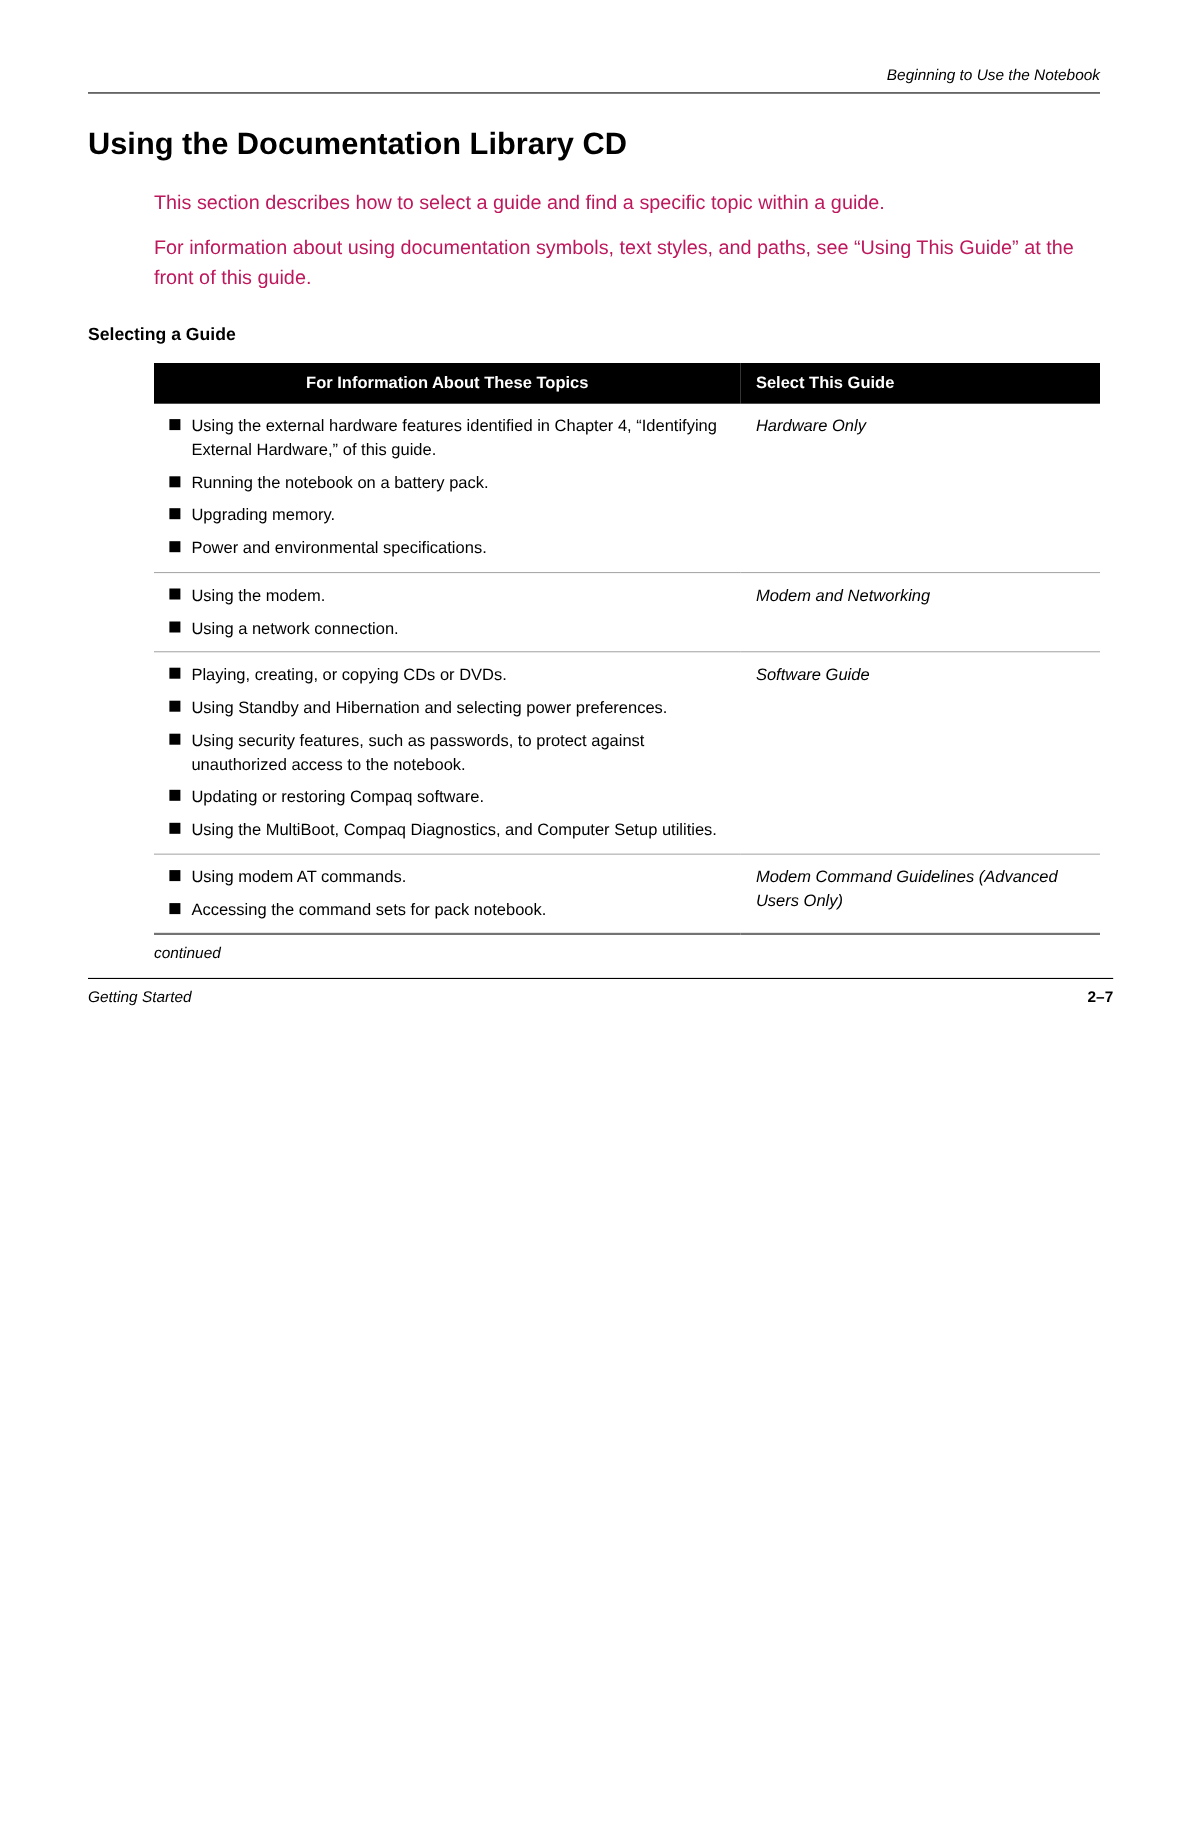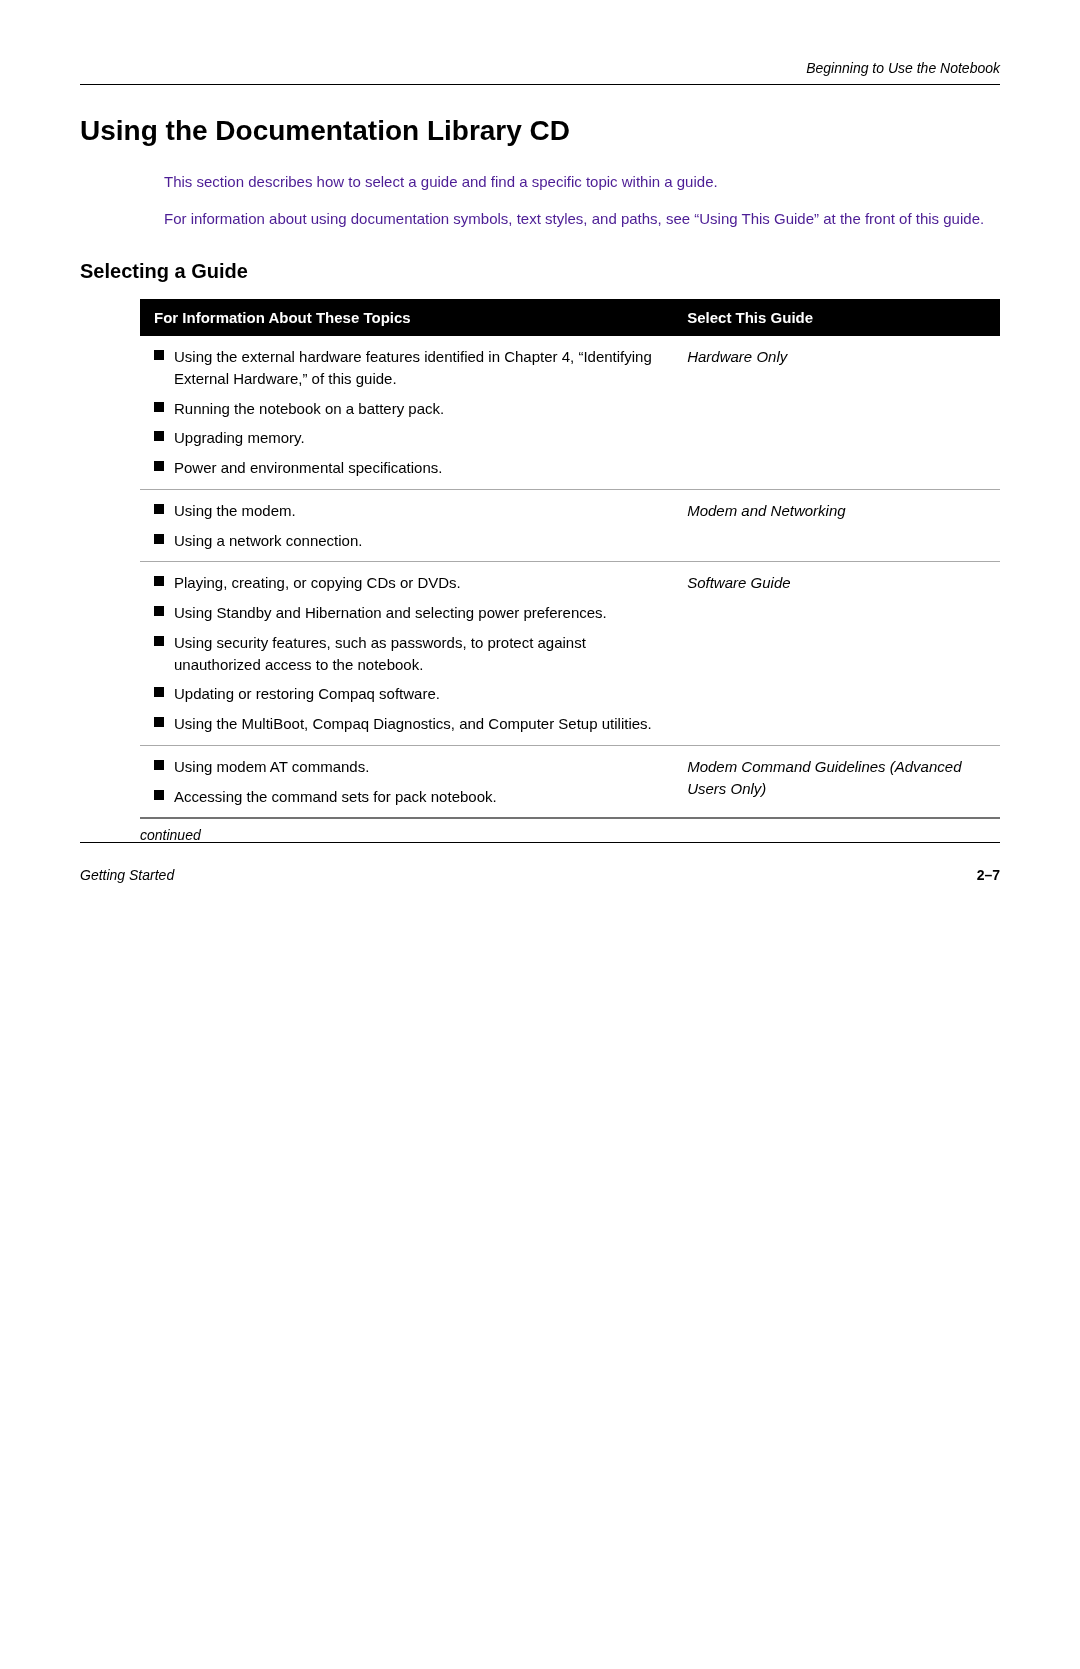--- a/index.html
+++ b/index.html
@@ -44,29 +44,28 @@
       margin-bottom: 24px;
       color: #000;
     }
 
     .intro-section {
       margin-left: 60px;
       margin-bottom: 16px;
     }
 
     .intro-para {
-      font-size: 15px;
+      font-size: 18px;
       line-height: 1.5;
       margin-bottom: 14px;
-      color: #4c1d95;
-      margin-left: 24px;
+      color: #be185d;
     }
 
     .section-title {
-      font-size: 20px;
+      font-size: 16px;
       font-weight: bold;
       margin-top: 30px;
       margin-bottom: 16px;
       color: #000;
     }
 
     .guide-table {
       width: 100%;
       border-collapse: collapse;
       margin-left: 60px;
@@ -78,20 +77,21 @@
       color: #fff;
       font-weight: bold;
       font-size: 15px;
       padding: 10px 14px;
       text-align: left;
       border: none;
     }
 
     .guide-table thead tr th:first-child {
       width: 62%;
+      text-align: center;
     }
 
     .guide-table thead tr th:last-child {
       width: 38%;
     }
 
     .guide-table tbody tr td {
       padding: 10px 14px;
       vertical-align: top;
       font-size: 15px;
@@ -151,26 +151,26 @@
       font-size: 14px;
       margin-top: 8px;
       padding-right: 0;
       color: #000;
     }
 
     .footer-area {
       position: absolute;
       bottom: 40px;
       left: 80px;
-      right: 80px;
+      right: 68px;
       display: flex;
       justify-content: space-between;
       align-items: center;
       border-top: 1px solid #000;
-      padding-top: 24px;
+      padding-top: 8px;
     }
 
     .footer-left {
       font-style: italic;
       font-size: 14px;
     }
 
     .footer-right {
       font-size: 14px;
       font-weight: bold;

